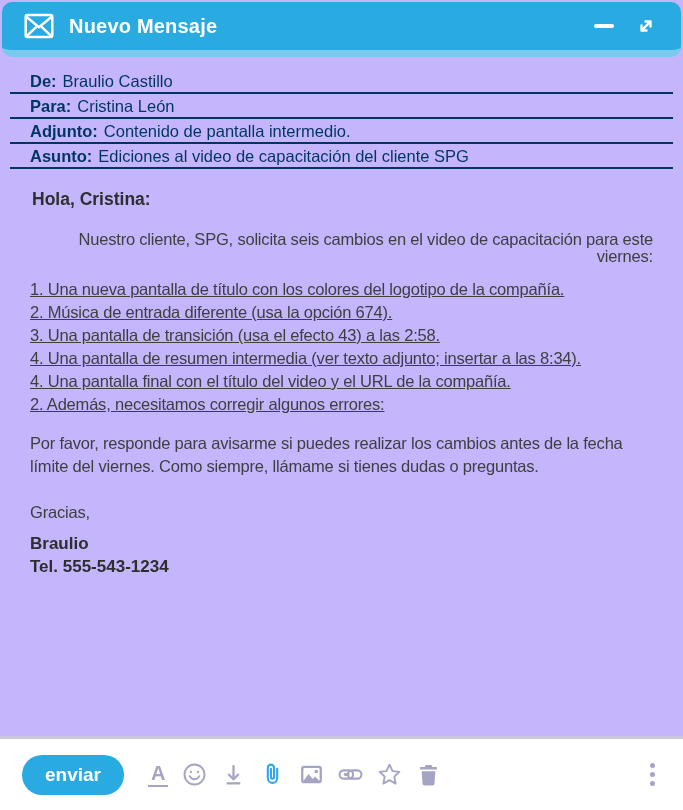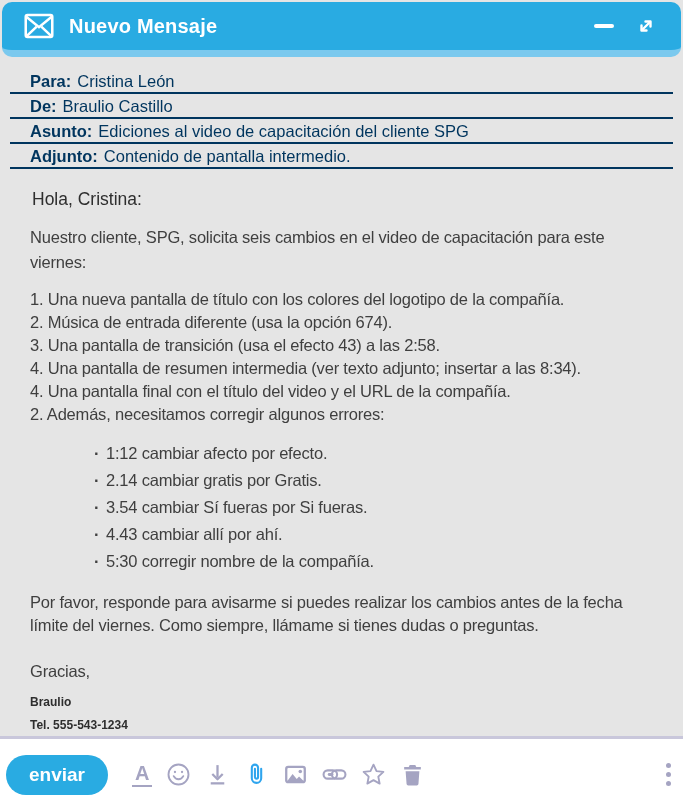--- a/index.html
+++ b/index.html
@@ -1,17 +1,17 @@
 <!DOCTYPE html>
 <html><head>
 <meta charset="utf-8">
 <style>
   html,body{margin:0;padding:0;background:#fff;}
   body{width:683px;height:810px;font-family:"Liberation Sans",sans-serif;}
-  .window{position:relative;width:683px;height:810px;background:#e5e5e5;overflow:hidden;}
+  .window{position:relative;width:683px;height:810px;background:#c4b5fd;overflow:hidden;}
 
   
   .titlebar{margin:2px 2px 0;height:55px;background:#29ABE2;border-radius:10px;
     border-bottom:7px solid #7BC9EE;display:flex;align-items:center;padding:0 22px;
     box-sizing:border-box;}
   .env-icon svg{width:30px;height:26px;display:block;}
   .title{font-size:20px;font-weight:bold;color:#fff;margin-left:15px;letter-spacing:.2px;}
   .controls{margin-left:auto;display:flex;align-items:center;gap:16px;}
   .ctrl{background:none;border:none;padding:3px;cursor:pointer;display:flex;align-items:center;}
   .dash{display:block;width:20px;height:4px;background:#fff;border-radius:2px;}
@@ -20,34 +20,34 @@
   
   .fields{margin:12px 10px 0;}
   .field-row{display:flex;align-items:baseline;padding:3px 20px 2px;
     border-bottom:2px solid #00355E;font-size:16.5px;line-height:18px;color:#00355E;}
   .field-label{font-weight:bold;margin-right:6px;white-space:nowrap;}
   .field-value{white-space:nowrap;}
   .field-row:nth-child(5) .field-value{margin-left:13px;}
 
   
   .msgbody{padding:0 30px;color:#3F3F3F;font-size:16.5px;letter-spacing:-0.2px;}
-  .greeting{margin:20px 0 0 2px;font-size:17.5px;font-weight:normal;color:#2E2E2E;letter-spacing:0;}
-  .intro{margin:15px 0 0;line-height:25px;}
-  .numlist{margin-top:13px;}
+  .greeting{margin:20px 0 0 2px;font-size:17.5px;font-weight:bold;color:#2E2E2E;letter-spacing:0;}
+  .intro{margin:21px 0 0;line-height:17px;text-align:right;}
+  .numlist{margin-top:13px;text-decoration:underline;}
   .numitem{line-height:23px;}
   .bullist{margin:14px 0 0 64px;}
   .bulitem{line-height:27px;position:relative;padding-left:12px;}
   .bulitem::before{content:"\00B7";position:absolute;left:0;font-weight:bold;}
   .closing{margin:16px 0 10px;line-height:23px;}
   .signoff{margin:23px 0 8px;line-height:23px;}
-  .sig-name,.sig-phone{margin:0;font-weight:bold;font-size:12px;line-height:23px;color:#2E2E2E;letter-spacing:0;}
+  .sig-name,.sig-phone{margin:0;font-weight:bold;font-size:17px;line-height:23px;color:#2E2E2E;letter-spacing:0;}
 
   
   .footer{position:absolute;left:0;right:0;bottom:0;height:74px;border-top:3px solid #C9C7DB;
-    display:flex;align-items:center;padding:0 6px;box-sizing:border-box;background:#fff;}
+    display:flex;align-items:center;padding:0 22px;box-sizing:border-box;background:#fff;}
   .send{background:#29ABE2;border:none;color:#fff;font-weight:bold;font-size:19px;
     padding:9px 23px;border-radius:23px;font-family:inherit;cursor:pointer;}
   .tools{display:flex;align-items:center;gap:10px;margin-left:22px;}
   .tools button{background:none;border:none;padding:2px;color:#A5A4C2;cursor:pointer;display:flex;align-items:center;}
   .tools button svg{width:25px;height:25px;display:block;}
   .fmtA{display:block;font-size:20px;line-height:21px;font-weight:600;color:#A5A4C2;
     border-bottom:2px solid #A5A4C2;padding:0 3px 1px;}
   .attach{color:#2FA5EE !important;}
   .kebab{margin-left:auto;background:none;border:none;cursor:pointer;display:flex;
     flex-direction:column;gap:4px;padding:6px;}
@@ -76,54 +76,47 @@
           <path d="M6 14L14 6"></path>
           <path d="M9.5 5.5H14.5V10.5"></path>
           <path d="M10.5 14.5H5.5V9.5"></path>
         </svg>
       </button>
     </div>
   </div>
 
   <div class="fields">
     <div class="field-row">
+      <span class="field-label">De:</span>
+      <span class="field-value">Braulio Castillo</span>
+    </div>
+    <div class="field-row">
       <span class="field-label">Para:</span>
       <span class="field-value">Cristina León</span>
     </div>
     <div class="field-row">
-      <span class="field-label">De:</span>
-      <span class="field-value">Braulio Castillo</span>
+      <span class="field-label">Adjunto:</span>
+      <span class="field-value">Contenido de pantalla intermedio.</span>
     </div>
     <div class="field-row">
       <span class="field-label">Asunto:</span>
       <span class="field-value">Ediciones al video de capacitación del cliente SPG</span>
-    </div>
-    <div class="field-row">
-      <span class="field-label">Adjunto:</span>
-      <span class="field-value">Contenido de pantalla intermedio.</span>
     </div>
   </div>
 
   <div class="msgbody">
     <p class="greeting">Hola, Cristina:</p>
     <p class="intro">Nuestro cliente, SPG, solicita seis cambios en el video de capacitación para este viernes:</p>
     <div class="numlist">
       <div class="numitem">1. Una nueva pantalla de título con los colores del logotipo de la compañía.</div>
       <div class="numitem">2. Música de entrada diferente (usa la opción 674).</div>
       <div class="numitem">3. Una pantalla de transición (usa el efecto 43) a las 2:58.</div>
       <div class="numitem">4. Una pantalla de resumen intermedia (ver texto adjunto; insertar a las 8:34).</div>
       <div class="numitem">4. Una pantalla final con el título del video y el URL de la compañía.</div>
       <div class="numitem">2. Además, necesitamos corregir algunos errores:</div>
-    </div>
-    <div class="bullist">
-      <div class="bulitem">1:12 cambiar afecto por efecto.</div>
-      <div class="bulitem">2.14 cambiar gratis por Gratis.</div>
-      <div class="bulitem">3.54 cambiar Sí fueras por Si fueras.</div>
-      <div class="bulitem">4.43 cambiar allí por ahí.</div>
-      <div class="bulitem">5:30 corregir nombre de la compañía.</div>
     </div>
     <p class="closing">Por favor, responde para avisarme si puedes realizar los cambios antes de la fecha límite del viernes. Como siempre, llámame si tienes dudas o preguntas.</p>
     <p class="signoff">Gracias,</p>
     <p class="sig-name">Braulio</p>
     <p class="sig-phone">Tel. 555-543-1234</p>
   </div>
 
   <div class="footer">
     <button class="send">enviar</button>
     <div class="tools">

